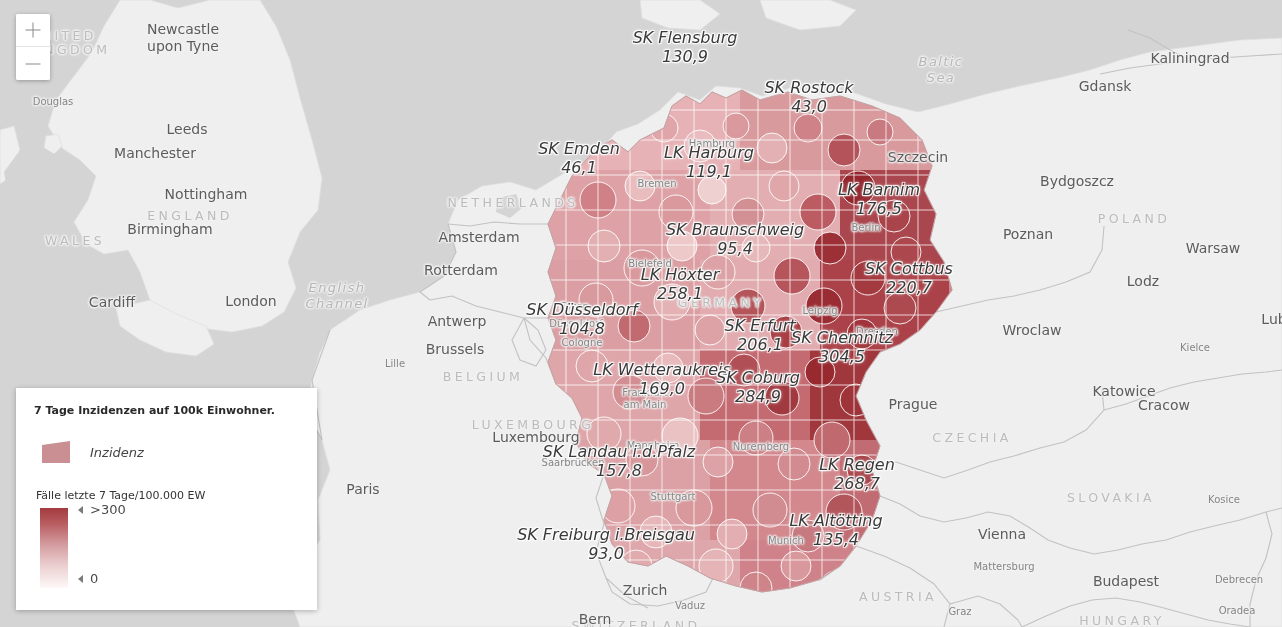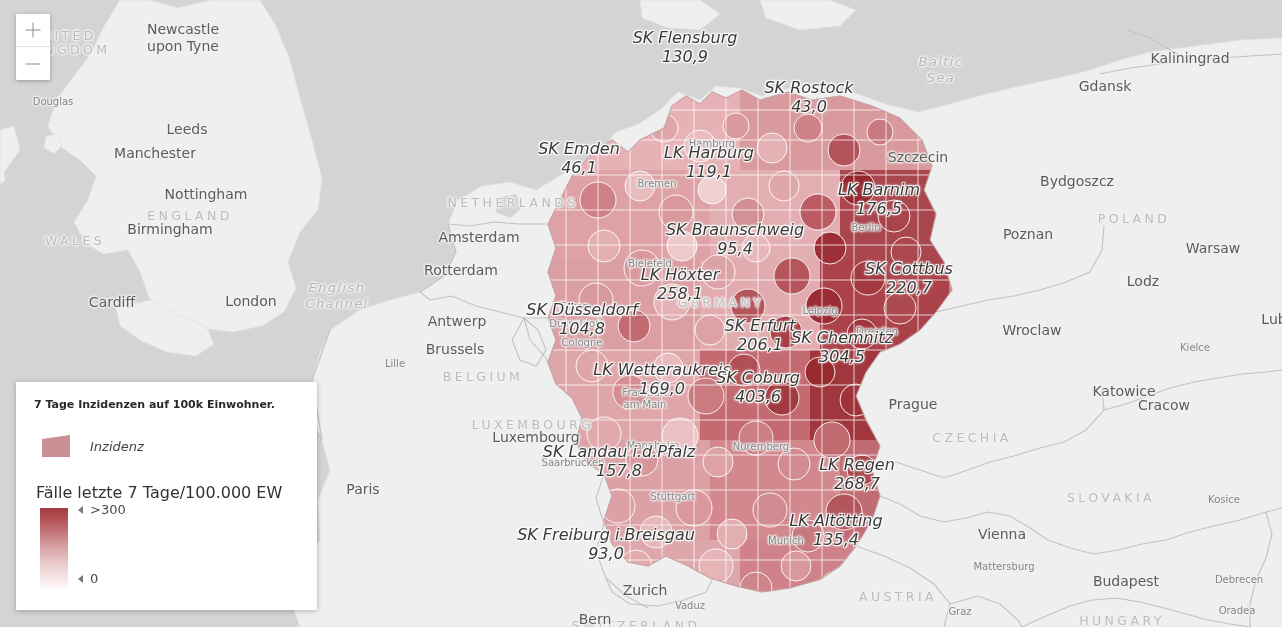--- a/index.html
+++ b/index.html
@@ -147,21 +147,21 @@
     width: 28px;
     height: 22px;
     margin-right: 20px;
     flex: 0 0 auto;
   }
   .legend-symbol-label {
     font-size: 13px;
     color: #444444;
   }
   #scale-title {
-    font-size: 16px;
+    font-size: 11px;
     color: #333333;
     margin: 6px 0 6px 2px;
   }
   #scale-wrap {
     position: relative;
     padding-left: 6px;
     height: 82px;
   }
   #scale-bar {
     position: absolute;
@@ -543,21 +543,21 @@
       <div class="district-label" style="left: 842px; top: 348px;">
         <span class="d-name">SK Chemnitz</span>
         <span class="d-value">304,5</span>
       </div>
       <div class="district-label" style="left: 662px; top: 380px;">
         <span class="d-name">LK Wetteraukreis</span>
         <span class="d-value">169,0</span>
       </div>
       <div class="district-label" style="left: 758px; top: 388px;">
         <span class="d-name">SK Coburg</span>
-        <span class="d-value">403,6</span>
+        <span class="d-value">284,9</span>
       </div>
       <div class="district-label" style="left: 619px; top: 462px;">
         <span class="d-name">SK Landau i.d.Pfalz</span>
         <span class="d-value">157,8</span>
       </div>
       <div class="district-label" style="left: 857px; top: 475px;">
         <span class="d-name">LK Regen</span>
         <span class="d-value">268,7</span>
       </div>
       <div class="district-label" style="left: 836px; top: 531px;">

